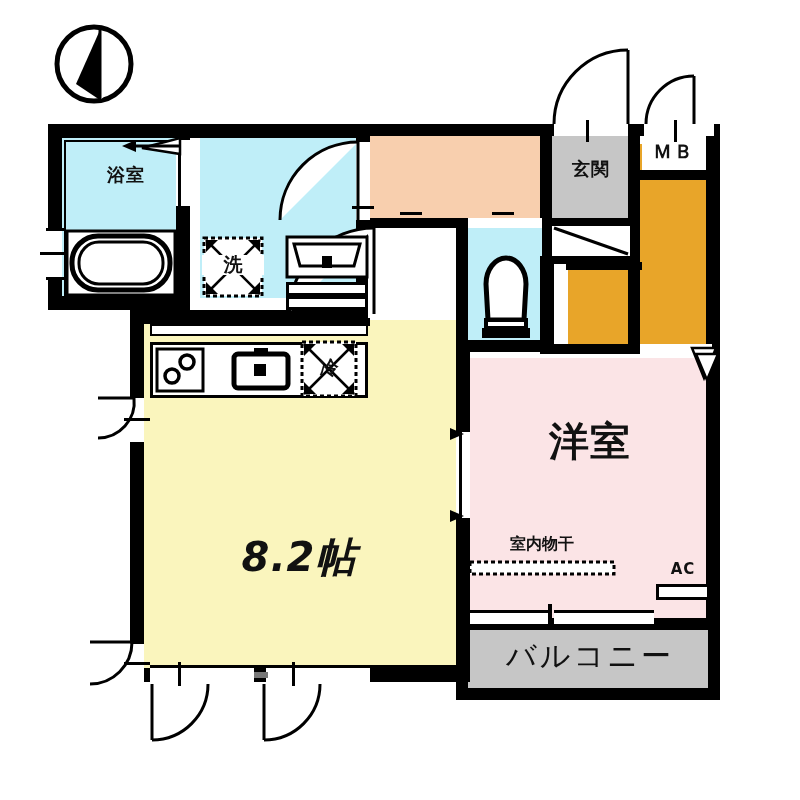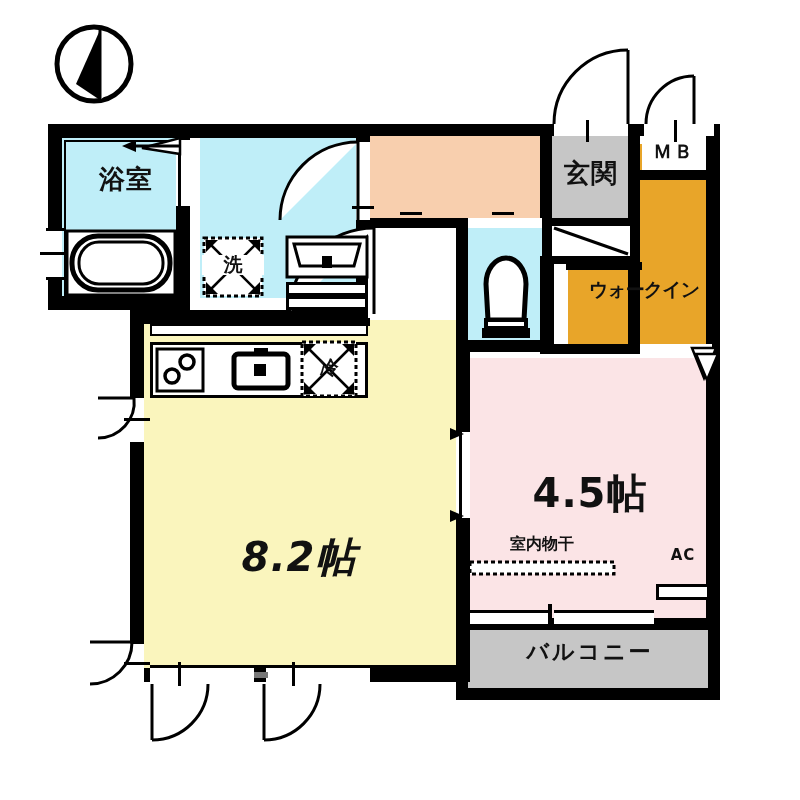--- a/index.html
+++ b/index.html
@@ -13,22 +13,22 @@
   .thin{position:absolute;background:#000;}
   .white{position:absolute;background:#fff;}
   
   .lbl{position:absolute;box-sizing:border-box;text-align:center;color:#111;
        line-height:1.05;white-space:pre;font-weight:bold;}
   .lbl-sm{font-size:19px;font-weight:bold;letter-spacing:0px;}
   .lbl-xs{font-size:16px;font-weight:bold;}
   .lbl-big{font-size:40px;font-weight:bold;letter-spacing:1px;}
   .lbl-wic{font-size:19px;font-weight:bold;line-height:1.25;letter-spacing:-1px;}
   .lbl-mb{font-size:19px;font-weight:bold;letter-spacing:2px;}
-  .lbl-bal{font-size:22px;font-weight:bold;letter-spacing:3px;}
-  .lbl-gk{font-size:26px;font-weight:bold;letter-spacing:1px;}
+  .lbl-bal{font-size:30px;font-weight:normal;letter-spacing:3px;}
+  .lbl-gk{font-size:18px;font-weight:bold;letter-spacing:1px;}
   .lbl-ac{font-size:15px;font-weight:bold;letter-spacing:1px;}
   svg{display:block;overflow:visible;}
 </style>
 </head>
 <body>
 
 <div id="plan">
 
   <div class="abs" style="left:52px;top:22px;width:84px;height:84px;">
     <svg width="84" height="84" viewBox="0 0 84 84">
@@ -329,25 +329,24 @@
 
   <div class="abs" style="left:656px;top:584px;width:54px;height:16px;background:#fff;border:3px solid #000;box-sizing:border-box;"></div>
 
   <div class="lbl lbl-gk" style="left:62px;top:166px;width:128px;">浴室</div>
 
 
   <div class="lbl lbl-gk" style="left:548px;top:160px;width:86px;">玄関</div>
 
   <div class="lbl lbl-mb" style="left:640px;top:142px;width:68px;">ＭＢ</div>
 
-  <div class="lbl lbl-wic" style="left:570px;top:278px;width:148px;">ウォークイン</div>
 
   <div class="lbl lbl-big" style="left:184px;top:536px;width:230px;font-style:italic;">8.2帖</div>
 
-  <div class="lbl lbl-big" style="left:470px;top:472px;width:240px;">4.5帖</div>
+  <div class="lbl lbl-big" style="left:470px;top:420px;width:240px;">洋室</div>
 
   <div class="lbl lbl-xs" style="left:468px;top:536px;width:148px;">室内物干</div>
 
-  <div class="lbl lbl-ac" style="left:650px;top:548px;width:66px;">AC</div>
+  <div class="lbl lbl-ac" style="left:650px;top:562px;width:66px;">AC</div>
 
   <div class="lbl lbl-bal" style="left:460px;top:640px;width:260px;">バルコニー</div>
 
 </div>
 
 </body></html>

